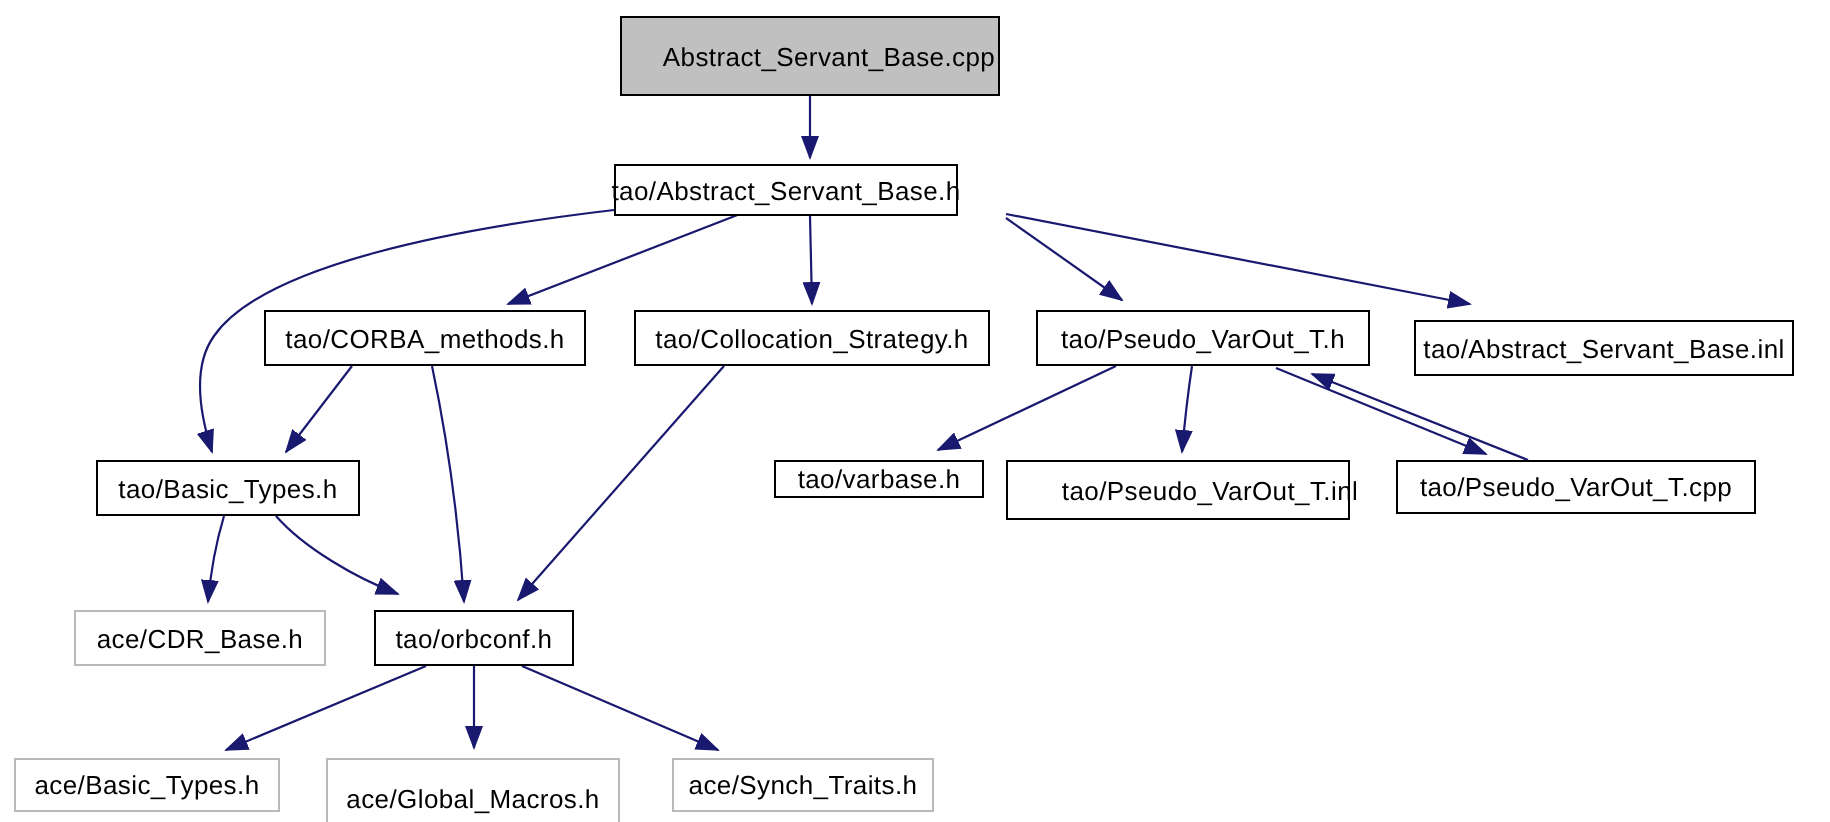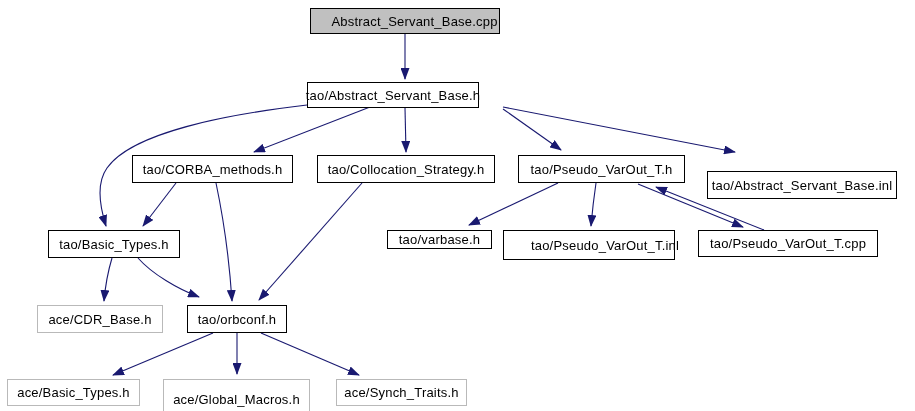--- a/index.html
+++ b/index.html
@@ -72,26 +72,26 @@
         <path d="M558,183 L469,225" fill="none" stroke="#191970" stroke-width="1.1" marker-end="url(#arrowhead)"></path>
         <path d="M596,183 Q593,203 591,226" fill="none" stroke="#191970" stroke-width="1.1" marker-end="url(#arrowhead)"></path>
         <path d="M638,184 L743,227" fill="none" stroke="#191970" stroke-width="1.1" marker-end="url(#arrowhead)"></path>
         <path d="M764,230 L656,187" fill="none" stroke="#191970" stroke-width="1.1" marker-end="url(#arrowhead)"></path>
         <path d="M213,333 L113,375" fill="none" stroke="#191970" stroke-width="1.1" marker-end="url(#arrowhead)"></path>
         <path d="M237,333 L237,374" fill="none" stroke="#191970" stroke-width="1.1" marker-end="url(#arrowhead)"></path>
         <path d="M261,333 L359,375" fill="none" stroke="#191970" stroke-width="1.1" marker-end="url(#arrowhead)"></path>
       </g>
   </svg>
   <div id="node-group">
-      <div class="node focus" style="left: 310px; top: 8px; width: 190px; height: 26px; padding-left: 19px;">Abstract_Servant_Base.cpp</div>
+      <div class="node focus" style="left: 310px; top: 8px; width: 190px; height: 40px; padding-left: 19px;">Abstract_Servant_Base.cpp</div>
       <div class="node internal" style="left: 307px; top: 82px; width: 172px; height: 26px;">tao/Abstract_Servant_Base.h</div>
       <div class="node internal" style="left: 132px; top: 155px; width: 161px; height: 28px;">tao/CORBA_methods.h</div>
       <div class="node internal" style="left: 317px; top: 155px; width: 178px; height: 28px;">tao/Collocation_Strategy.h</div>
       <div class="node internal" style="left: 518px; top: 155px; width: 167px; height: 28px;">tao/Pseudo_VarOut_T.h</div>
-      <div class="node internal" style="left: 707px; top: 171px; width: 190px; height: 28px;">tao/Abstract_Servant_Base.inl</div>
+      <div class="node internal" style="left: 707px; top: 160px; width: 190px; height: 28px;">tao/Abstract_Servant_Base.inl</div>
       <div class="node internal" style="left: 48px; top: 230px; width: 132px; height: 28px;">tao/Basic_Types.h</div>
       <div class="node internal" style="left: 375px; top: 230px; width: 105px; height: 19px; margin-left: 12px;">tao/varbase.h</div>
       <div class="node internal" style="left: 503px; top: 230px; width: 172px; height: 30px; padding-left: 32px;">tao/Pseudo_VarOut_T.inl</div>
       <div class="node internal" style="left: 698px; top: 230px; width: 180px; height: 27px;">tao/Pseudo_VarOut_T.cpp</div>
       <div class="node external" style="left: 37px; top: 305px; width: 126px; height: 28px;">ace/CDR_Base.h</div>
       <div class="node internal" style="left: 187px; top: 305px; width: 100px; height: 28px;">tao/orbconf.h</div>
       <div class="node external" style="left: 7px; top: 379px; width: 133px; height: 27px; text-align: right;">ace/Basic_Types.h</div>
       <div class="node external" style="left: 163px; top: 379px; width: 147px; height: 41px;">ace/Global_Macros.h</div>
       <div class="node external" style="left: 336px; top: 379px; width: 131px; height: 27px;">ace/Synch_Traits.h</div>
     </div>

